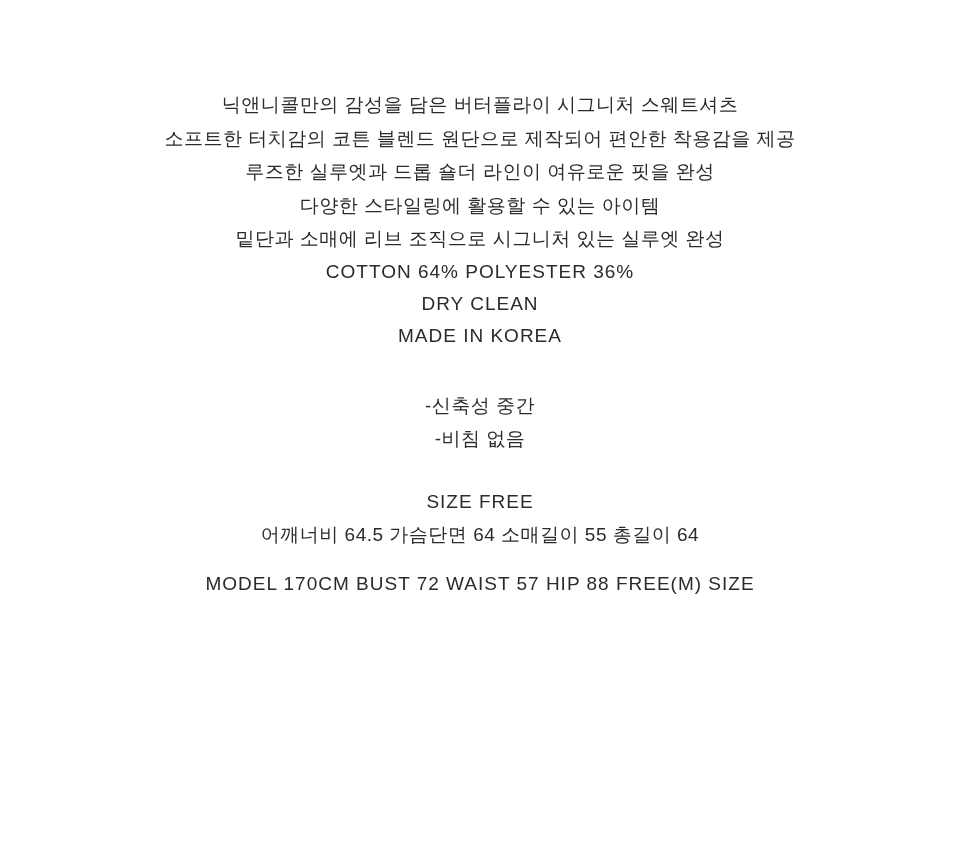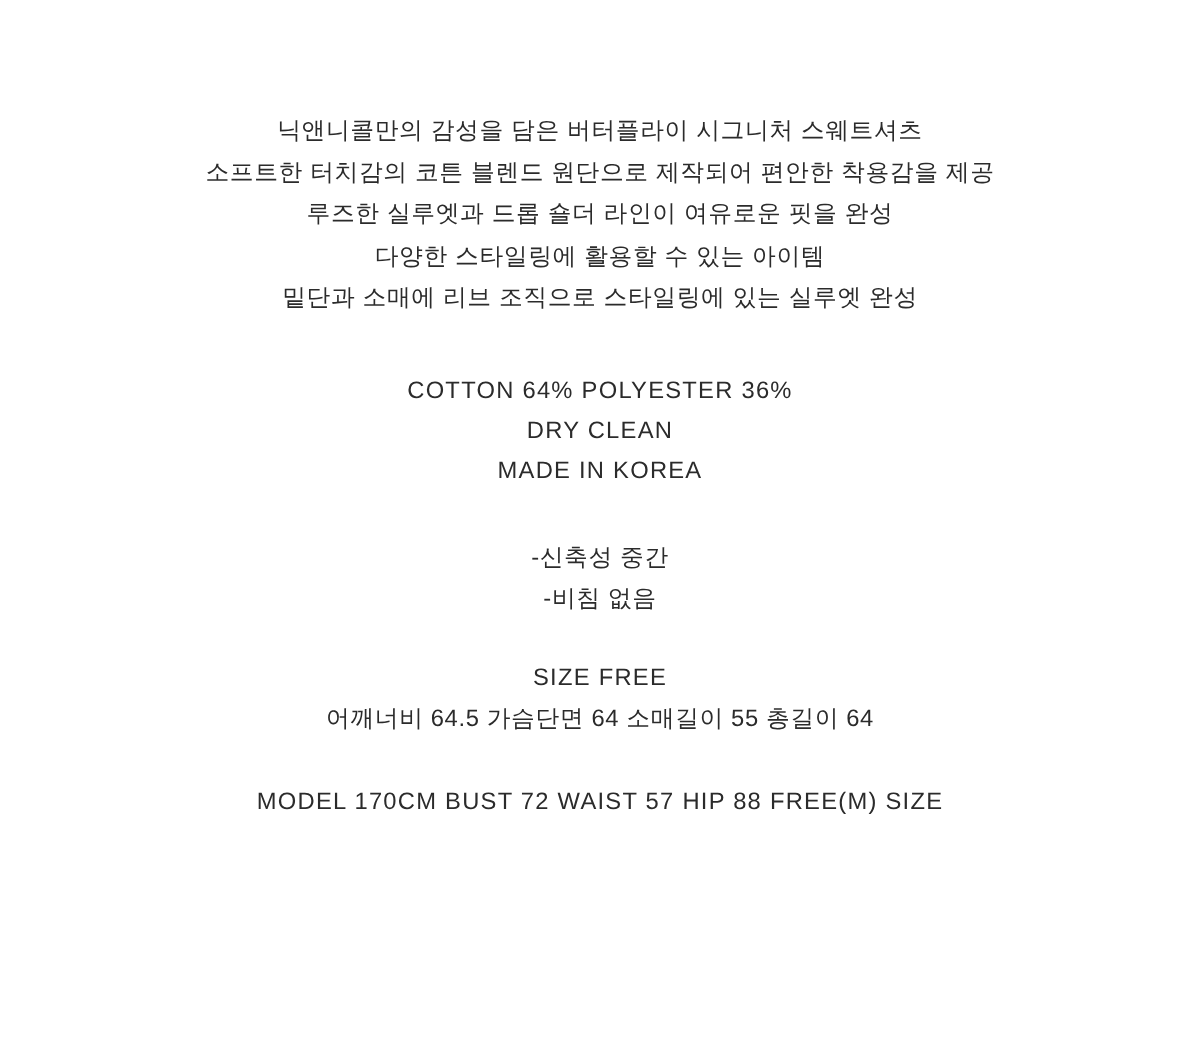--- a/index.html
+++ b/index.html
@@ -22,52 +22,51 @@
   }
   .page p {
     margin: 0;
     padding: 0;
   }
   .intro {
     padding-top: 88px;
     line-height: 33.5px;
   }
   .fabric {
-    margin-top: 41px;
     line-height: 32px;
     letter-spacing: 1px;
   }
   .props {
     margin-top: 37px;
     line-height: 33px;
   }
   .size {
     margin-top: 30px;
     line-height: 33px;
   }
   .size .size-title {
     letter-spacing: 1px;
   }
   .model {
-    margin-top: 33px;
+    margin-top: 16px;
     line-height: 33px;
     letter-spacing: 1px;
   }
 </style>
 </head>
 <body>
 
 <div class="page">
 
   <section class="intro">
     <p>닉앤니콜만의 감성을 담은 버터플라이 시그니처 스웨트셔츠</p>
     <p>소프트한 터치감의 코튼 블렌드 원단으로 제작되어 편안한 착용감을 제공</p>
     <p>루즈한 실루엣과 드롭 숄더 라인이 여유로운 핏을 완성</p>
     <p>다양한 스타일링에 활용할 수 있는 아이템</p>
-    <p>밑단과 소매에 리브 조직으로 스타일링에 있는 실루엣 완성</p>
+    <p>밑단과 소매에 리브 조직으로 시그니처 있는 실루엣 완성</p>
   </section>
 
   <section class="fabric">
     <p>COTTON 64% POLYESTER 36%</p>
     <p>DRY CLEAN</p>
     <p>MADE IN KOREA</p>
   </section>
 
   <section class="props">
     <p>-신축성 중간</p>

